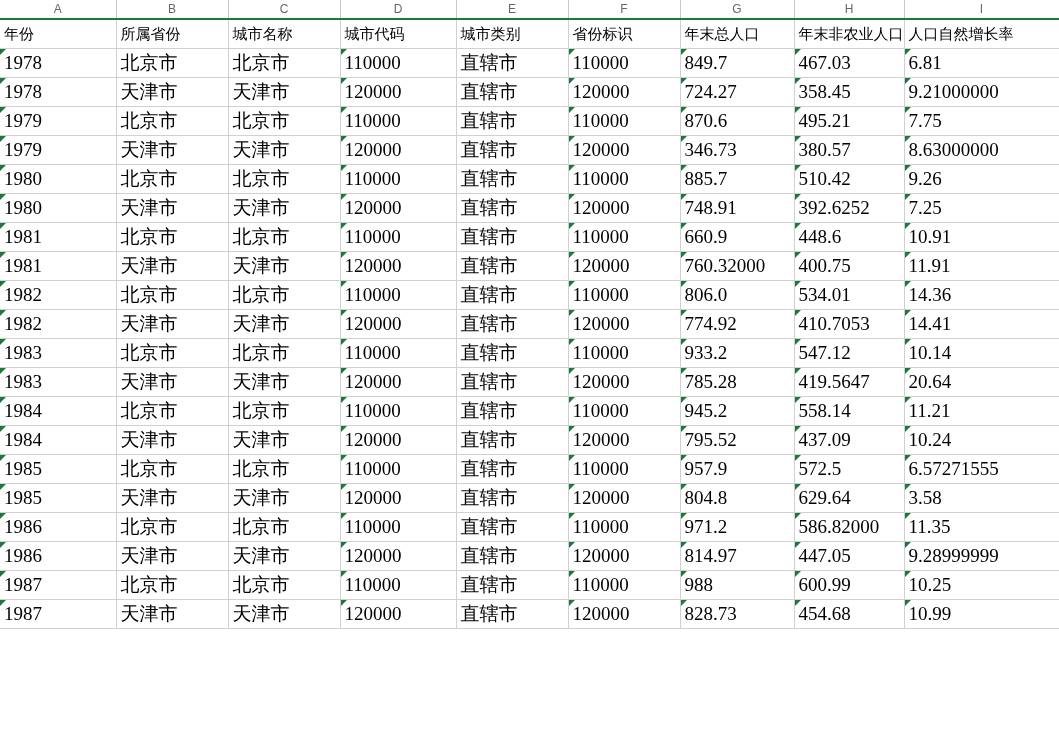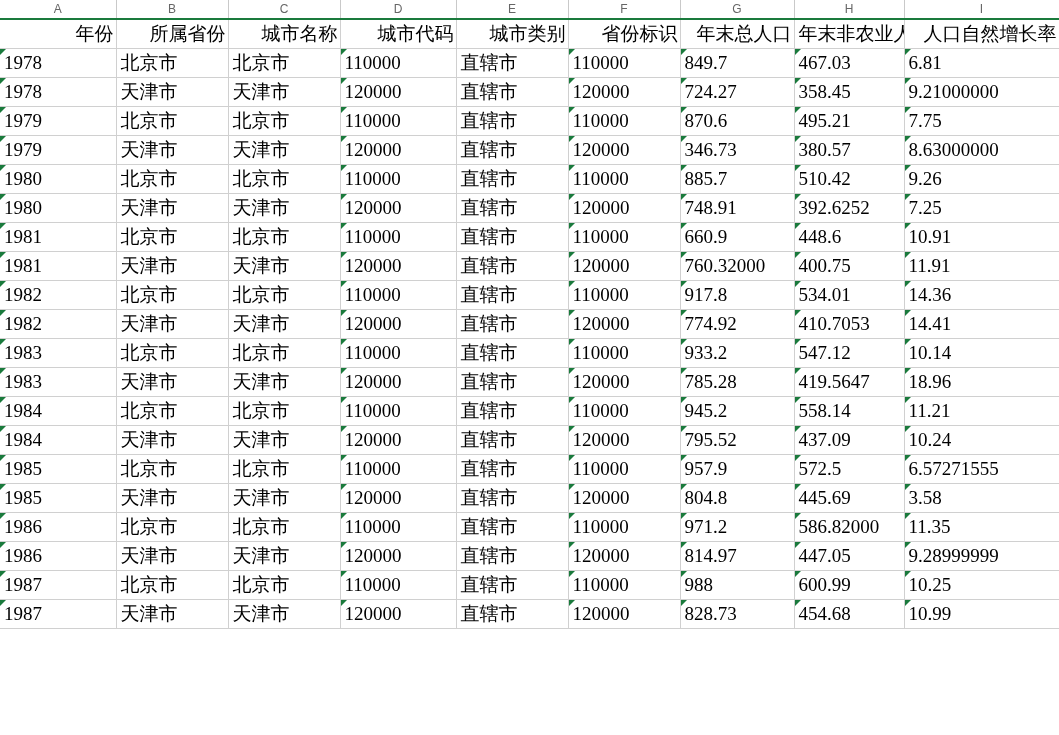--- a/index.html
+++ b/index.html
@@ -61,22 +61,21 @@
     color: #000000;
     padding: 0 2px 0 4px;
     line-height: 28px;
     white-space: nowrap;
     overflow: hidden;
     vertical-align: bottom;
     position: relative;
   }
   
   tr.row.hdr td {
-    font-size: 19px;
-    text-align: right;
+    font-size: 15px;
   }
   td.mark::before {
     content: "";
     position: absolute;
     left: 0;
     top: 0;
     width: 0;
     height: 0;
     border-top: 6px solid #1a7a3c;
     border-right: 6px solid transparent;
@@ -212,21 +211,21 @@
           <td class="num mark">400.75</td>
           <td class="num mark">11.91</td>
         </tr>
         <tr class="row">
           <td class="num mark">1982</td>
           <td class="num">北京市</td>
           <td class="num">北京市</td>
           <td class="num mark">110000</td>
           <td class="num">直辖市</td>
           <td class="num mark">110000</td>
-          <td class="num mark">917.8</td>
+          <td class="num mark">806.0</td>
           <td class="num mark">534.01</td>
           <td class="num mark">14.36</td>
         </tr>
         <tr class="row">
           <td class="num mark">1982</td>
           <td class="num">天津市</td>
           <td class="num">天津市</td>
           <td class="num mark">120000</td>
           <td class="num">直辖市</td>
           <td class="num mark">120000</td>
@@ -247,21 +246,21 @@
         </tr>
         <tr class="row">
           <td class="num mark">1983</td>
           <td class="num">天津市</td>
           <td class="num">天津市</td>
           <td class="num mark">120000</td>
           <td class="num">直辖市</td>
           <td class="num mark">120000</td>
           <td class="num mark">785.28</td>
           <td class="num mark">419.5647</td>
-          <td class="num mark">18.96</td>
+          <td class="num mark">20.64</td>
         </tr>
         <tr class="row">
           <td class="num mark">1984</td>
           <td class="num">北京市</td>
           <td class="num">北京市</td>
           <td class="num mark">110000</td>
           <td class="num">直辖市</td>
           <td class="num mark">110000</td>
           <td class="num mark">945.2</td>
           <td class="num mark">558.14</td>
@@ -290,21 +289,21 @@
           <td class="num mark">6.57271555</td>
         </tr>
         <tr class="row">
           <td class="num mark">1985</td>
           <td class="num">天津市</td>
           <td class="num">天津市</td>
           <td class="num mark">120000</td>
           <td class="num">直辖市</td>
           <td class="num mark">120000</td>
           <td class="num mark">804.8</td>
-          <td class="num mark">445.69</td>
+          <td class="num mark">629.64</td>
           <td class="num mark">3.58</td>
         </tr>
         <tr class="row">
           <td class="num mark">1986</td>
           <td class="num">北京市</td>
           <td class="num">北京市</td>
           <td class="num mark">110000</td>
           <td class="num">直辖市</td>
           <td class="num mark">110000</td>
           <td class="num mark">971.2</td>

